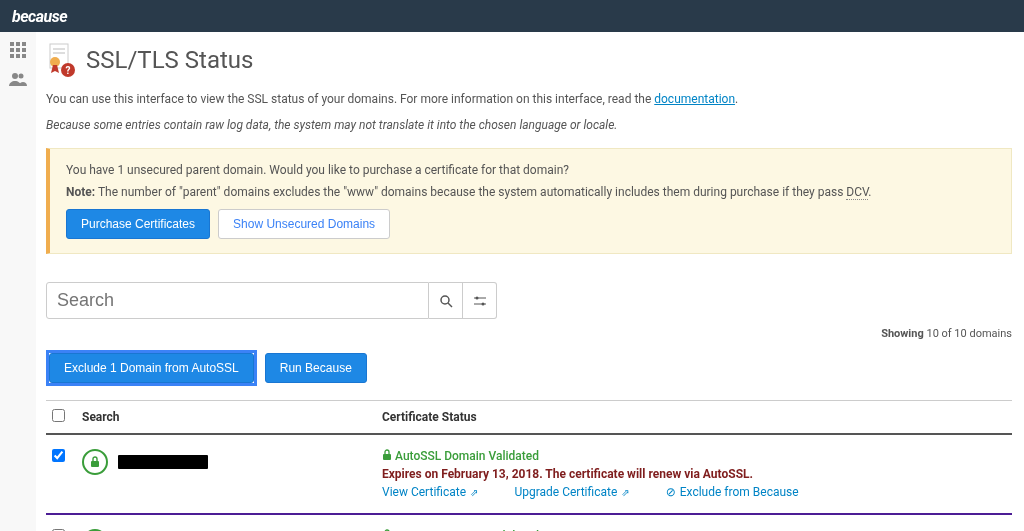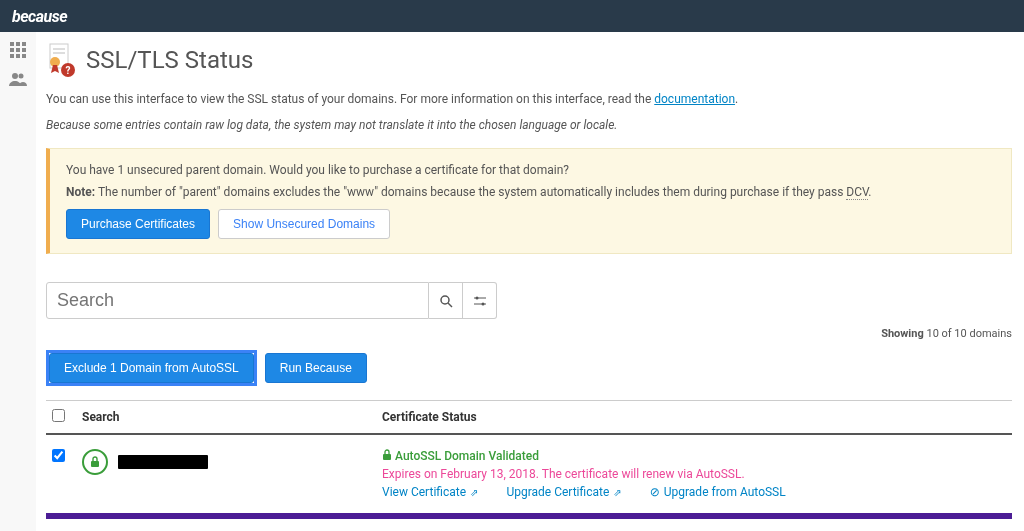--- a/index.html
+++ b/index.html
@@ -28,27 +28,27 @@
 .search-btn { border-left: none; }
 .settings-btn { border-left: none; border-radius: 0 3px 3px 0; }
 .showing { font-size: 11px; color: #555; margin-bottom: 10px; text-align: right; }
 .action-row { display: flex; gap: 8px; margin-bottom: 14px; align-items: center; }
 .highlight-box { border: 3px solid #3b82f6; padding: 0; display: inline-flex; }
 .highlight-box .btn { margin: 0; }
 table.domains { width: 100%; border-collapse: collapse; }
 table.domains thead th { text-align: left; padding: 8px 6px; font-size: 12px; font-weight: bold; color: #333; border-top: 1px solid #ccc; border-bottom: 2px solid #555; }
 table.domains thead th:first-child { width: 30px; }
 table.domains thead th.domain-col { width: 300px; }
-table.domains tbody td { padding: 14px 6px; vertical-align: top; border-bottom: 6px solid #4c1d95; font-size: 12px; }
+table.domains tbody td { padding: 14px 6px; vertical-align: top; border-bottom: 2px solid #4c1d95; font-size: 12px; }
 .domain-cell { display: flex; align-items: center; gap: 10px; }
 .lock-circle { width: 26px; height: 26px; border: 2px solid #3a9d3a; border-radius: 50%; display: flex; align-items: center; justify-content: center; color: #3a9d3a; font-size: 12px; }
 .redacted { display: inline-block; background: #000; height: 14px; width: 90px; border-radius: 1px; }
-.status-line { margin-bottom: 4px; color: #ec4899; }
+.status-line { margin-bottom: 4px; color: #7f1d1d; font-weight: bold; }
 .status-validated { color: #3a9d3a; font-weight: 500; }
-.status-links { display: flex; gap: 28px; margin-top: 0; }
+.status-links { display: flex; gap: 36px; margin-top: 0; }
 .status-links a { color: #0084c6; text-decoration: none; font-size: 12px; display: inline-flex; align-items: center; gap: 4px; cursor: pointer; }
 .ext-icon { font-size: 10px; }
 .dotted { border-bottom: 1px dotted #888; cursor: help; }
 svg { display: block; }
 </style>
 </head>
 <body>
 
 <div class="topbar">
   <span class="logo">because</span>
@@ -176,21 +176,21 @@
               <a>
                   <span>View Certificate</span> 
                   <span class="ext-icon">⇗</span>
                 </a>
               <a>
                   <span>Upgrade Certificate</span> 
                   <span class="ext-icon">⇗</span>
                 </a>
               <a>
                   <span>⊘</span> 
-                  <span>Upgrade from AutoSSL</span>
+                  <span>Exclude from Because</span>
                 </a>
             </div>
           </td>
         </tr>
         <tr>
           <td><input type="checkbox" style=""></td>
           <td>
             <div class="domain-cell">
               <span class="lock-circle">
                 <svg width="12" height="12" viewBox="0 0 12 12">

